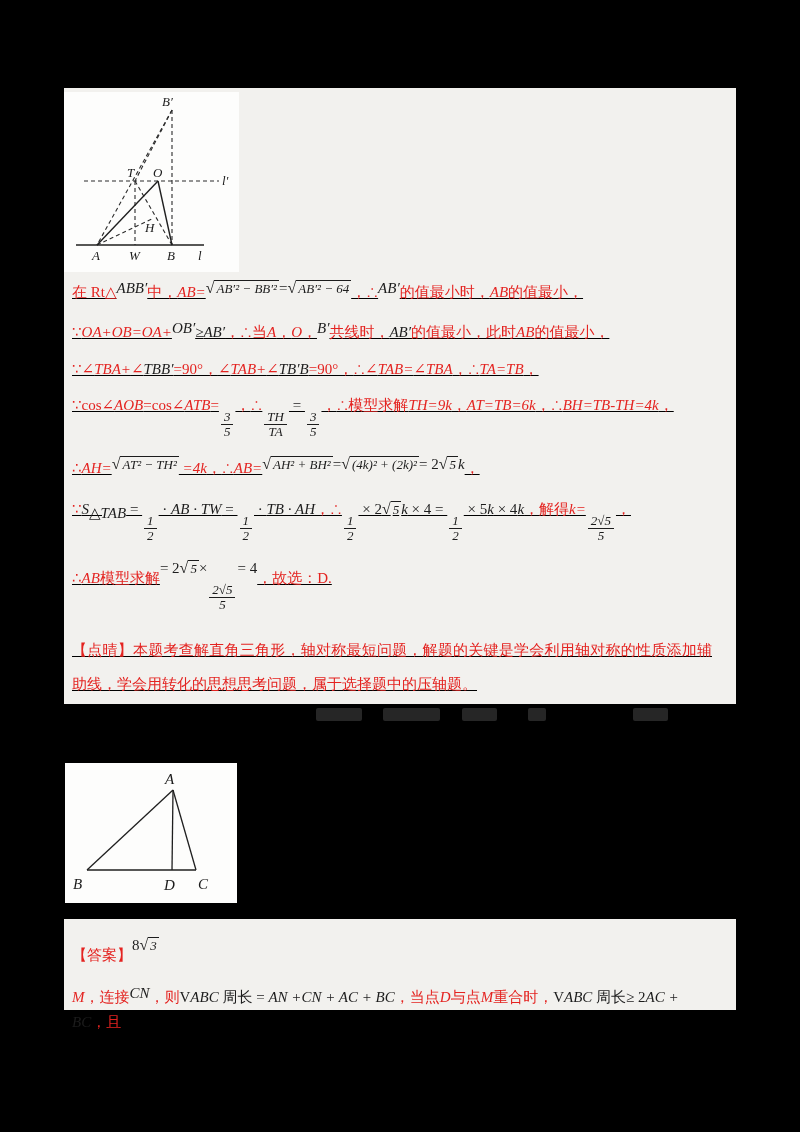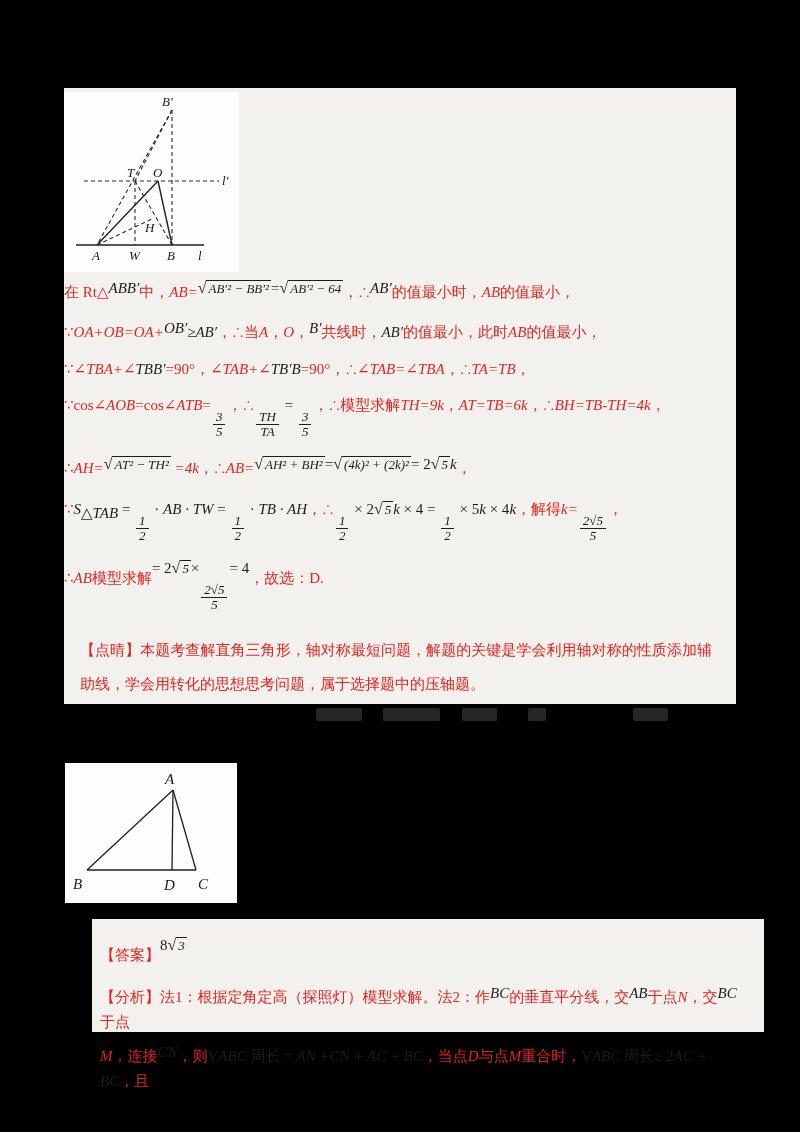--- a/index.html
+++ b/index.html
@@ -10,25 +10,25 @@
     --ink:#1c1c1c;
   }
   *{box-sizing:border-box;}
   html,body{margin:0;padding:0;background:var(--canvas);}
   body{
     width:800px;height:1132px;position:relative;overflow:hidden;
     font-family:"Liberation Serif","DejaVu Serif",serif;
   }
   .paper{position:absolute;background:var(--paper);}
   .paper1{left:64px;top:88px;width:672px;height:616px;}
-  .paper2{left:64px;top:919px;width:672px;height:113px;padding:6px 24px 5px 8px;margin-left:28px;}
+  .paper2{left:64px;top:919px;width:672px;height:91px;padding:6px 24px 5px 8px;}
   .figbox{position:absolute;background:var(--figbg);}
   .fig1{left:0;top:4px;width:175px;height:180px;}
   .fig2{left:65px;top:763px;width:172px;height:140px;}
-  .content1{padding:188px 24px 0 0;}
+  .content1{padding:188px 24px 0 8px;text-decoration:underline;}
   .tline{
     font-size:15px;line-height:1.55;margin:0 0 13px 0;color:var(--red);
     white-space:normal;
   }
   .content1 .tline:nth-child(5),
   .content1 .tline:nth-child(7){margin-bottom:16px;}
   .r{color:var(--red);}
   .k{color:var(--ink);}
   .i{font-style:italic;}
   .v1{vertical-align:4px;display:inline-block;}
@@ -39,21 +39,21 @@
     font-style:italic;margin:0 2px;
   }
   .frac .num{border-bottom:1px solid var(--ink);padding:0 3px;}
   .frac .den{padding:0 3px;}
   .sqrt{color:var(--ink);white-space:nowrap;}
   .sqrt .sgn{font-style:normal;font-size:16px;}
   .sqrt .under{border-top:1px solid var(--ink);padding:0 2px;font-size:13px;font-style:italic;}
   .ksub{color:var(--ink);font-style:italic;}
   .ksub sub{font-size:15px;font-style:italic;}
   .note{
-    color:var(--red);font-size:15px;line-height:34px;margin:20px 0 0 16px;
+    color:var(--red);font-size:15px;line-height:34px;margin:20px 0 0 0;
     text-align:justify;
   }
   .answer-line{margin-bottom:14px;margin-top:8px;}
   .analysis .tline{margin-bottom:5px;line-height:1.65;}
   .faintband{position:absolute;left:316px;top:706px;height:16px;display:flex;align-items:center;}
   .faintband .blk{
     display:inline-block;height:13px;background:#262626;border-radius:2px;
     filter:blur(0.6px);
   }
   svg text{font-family:"Liberation Serif","DejaVu Serif",serif;font-style:italic;fill:#1a1a1a;}
@@ -156,16 +156,15 @@
     <text x="100" y="21">A</text>
     <text x="8" y="126">B</text>
     <text x="99" y="127">D</text>
     <text x="133" y="126">C</text>
   </svg>
 </div>
 
 <section class="paper paper2">
   <div class="tline answer-line"><span class="r">【答案】</span><span class="k v2">8</span><span class="sqrt v2"><span class="sgn">√</span><span class="under">3</span></span></div>
   <div class="analysis">
-      <div class="tline"><span class="r">【分析】</span><span class="r">法1：根据定角定高（探照灯）模型求解。法2：作</span><span class="k i v1">BC</span><span class="r">的垂直平分线，交</span><span class="k i v1">AB</span><span class="r">于点</span><span class="r i">N</span><span class="r">，交</span><span class="k i v1">BC</span><span class="r">于点</span></div>
       <div class="tline"><span class="r i">M</span><span class="r">，连接</span><span class="k i v1">CN</span><span class="r">，则</span><span class="k">V</span><span class="k i">ABC</span><span class="k"> 周长</span><span class="k"> = </span><span class="k i">AN +CN + AC + BC</span><span class="r">，当点</span><span class="r i">D</span><span class="r">与点</span><span class="r i">M</span><span class="r">重合时，</span><span class="k">V</span><span class="k i">ABC</span><span class="k"> 周长</span><span class="k">≥ 2</span><span class="k i">AC + BC</span><span class="r">，且</span></div>
     </div>
 </section>
 
 </body></html>

